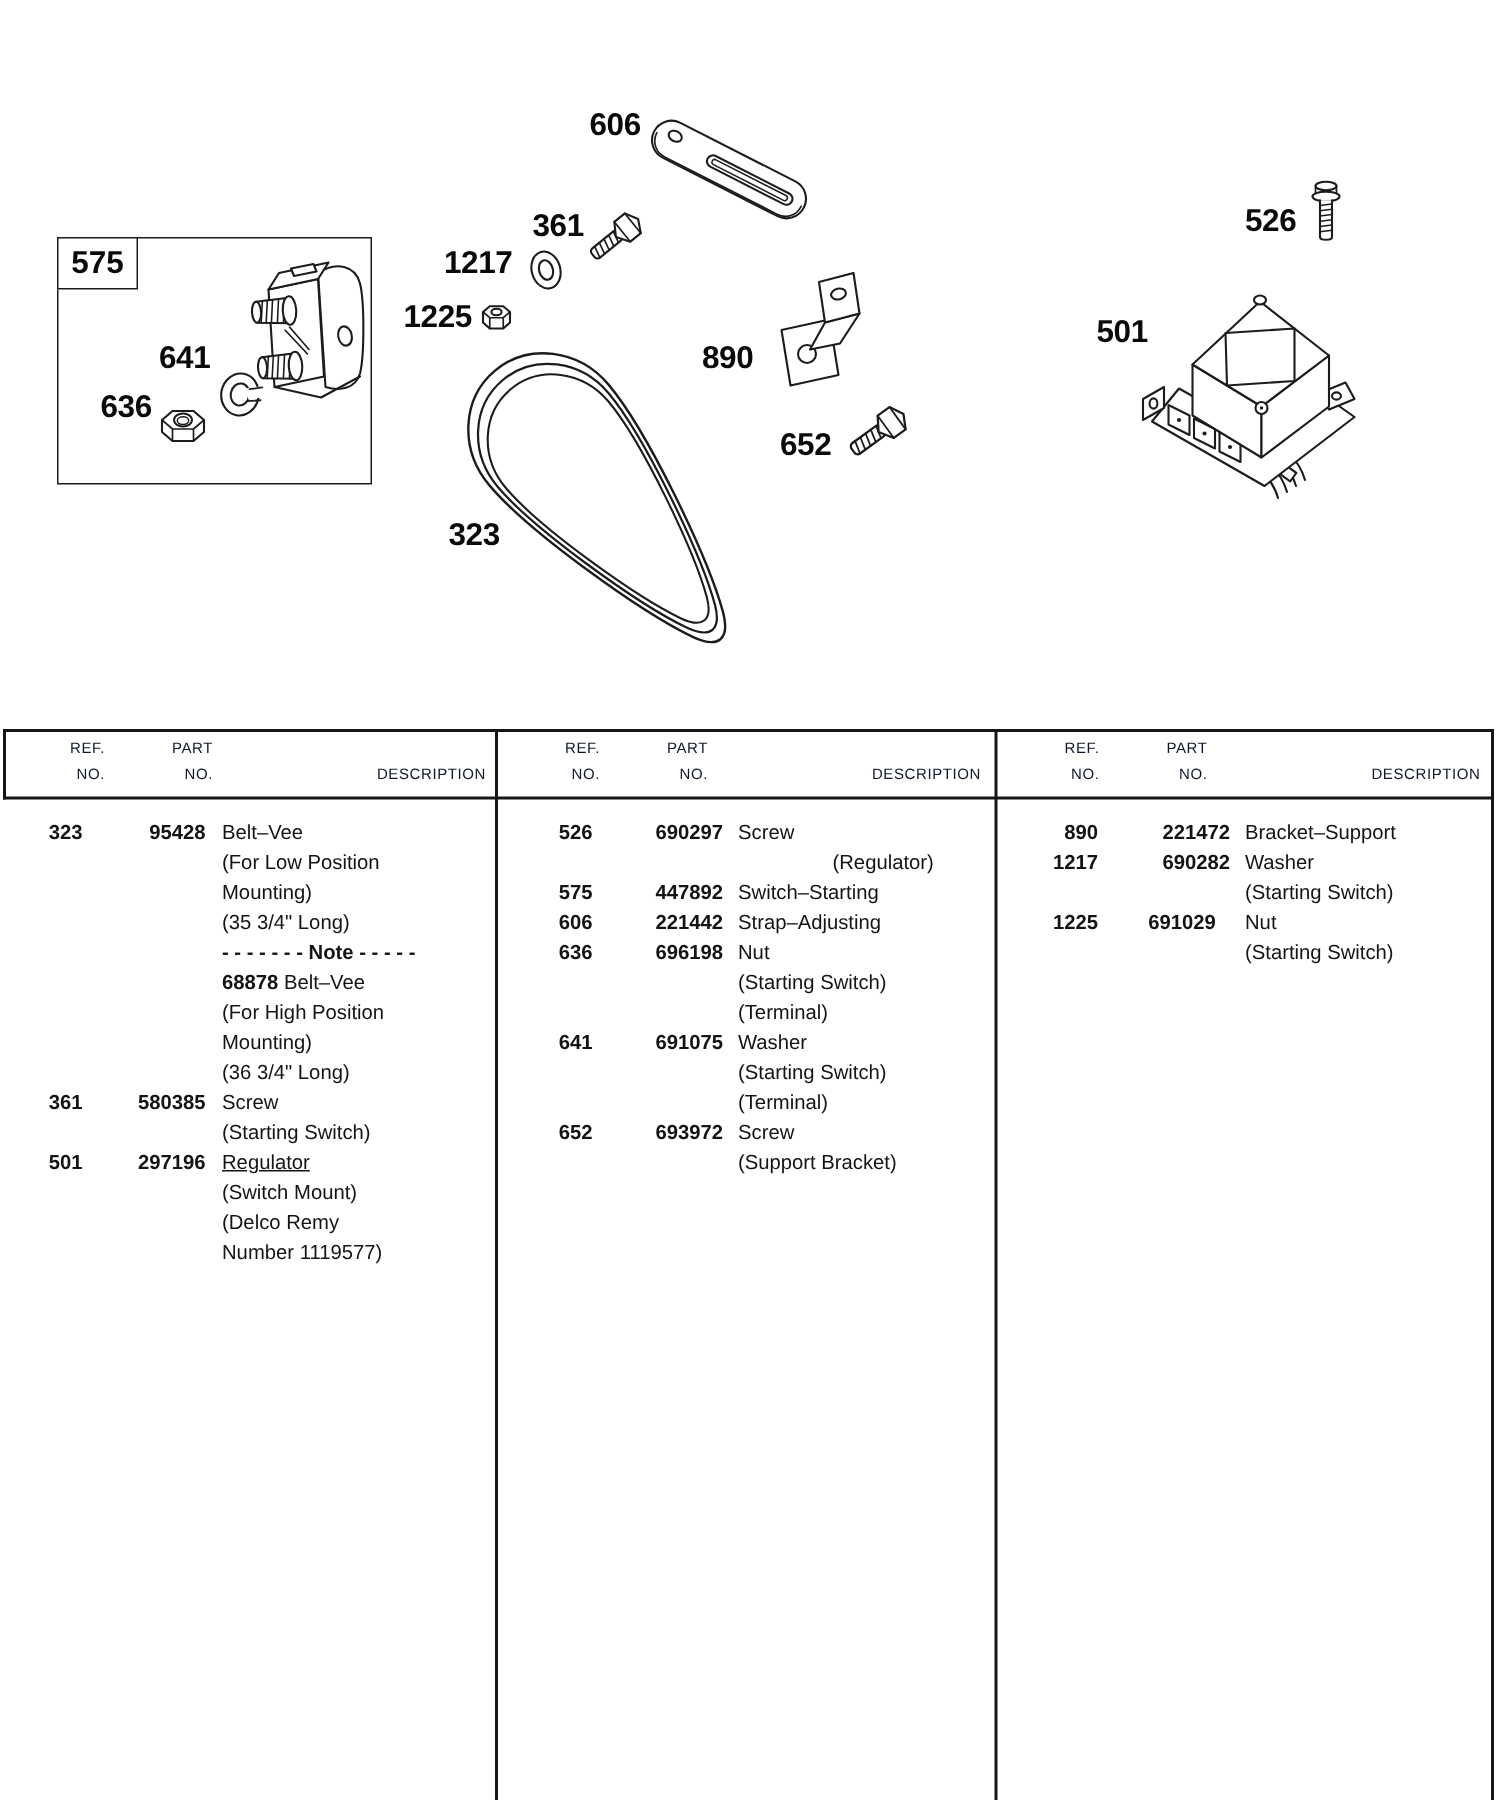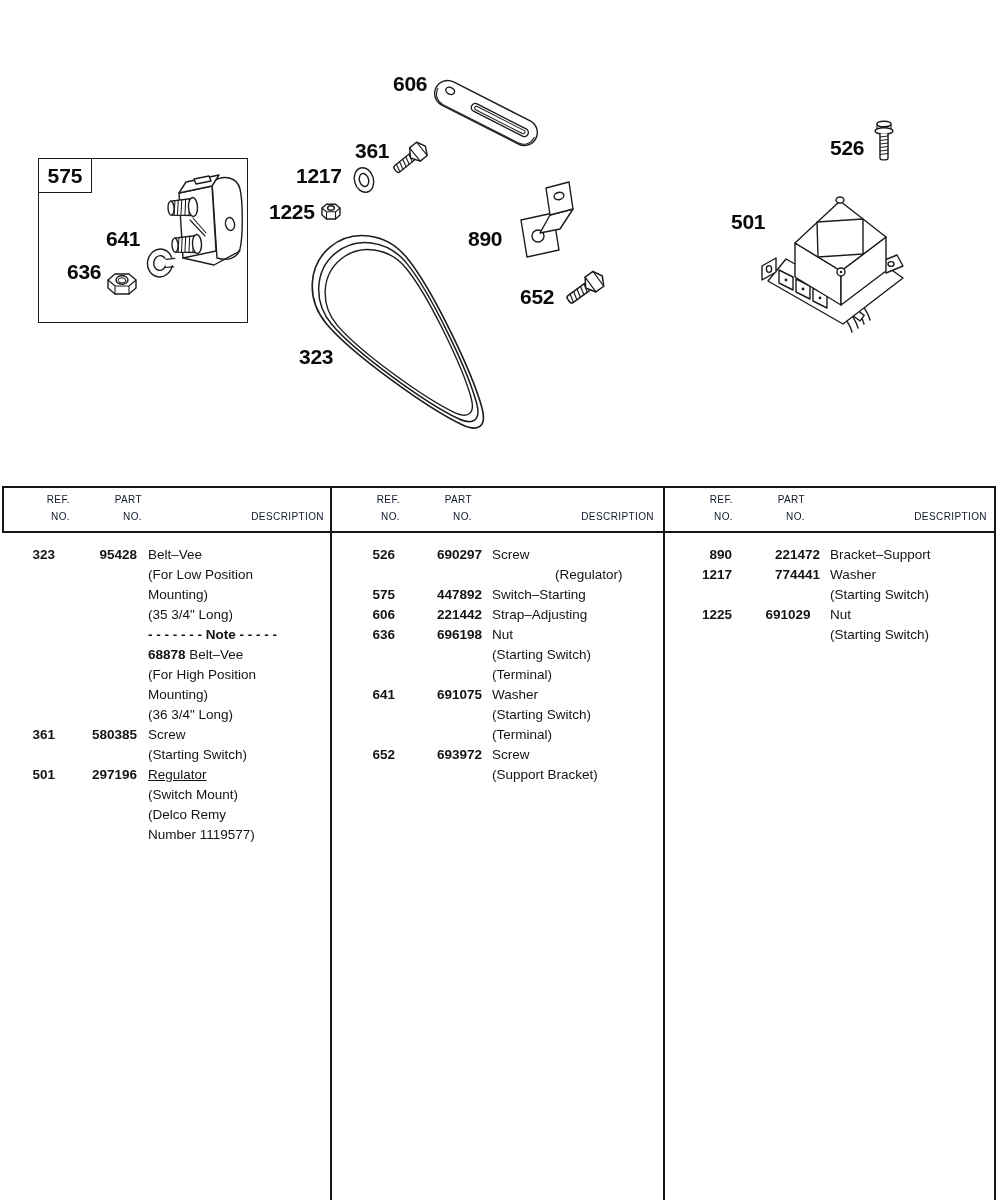--- a/index.html
+++ b/index.html
@@ -251,21 +251,21 @@
         <div class="cell num" style="left: 3px; top: 745px; width: 60px;">652</div>
         <div class="cell num" style="left: 86px; top: 745px; width: 64px;">693972</div>
         <div class="cell" style="left: 160px; top: 745px; width: 178px;">Screw</div>
         <div class="cell" style="left: 160px; top: 765px; width: 178px;">(Support Bracket)</div>
       </div>
       <div class="tcol" style="left: 665px;">
         <div class="cell num" style="left: 7px; top: 545px; width: 60px;">890</div>
         <div class="cell num" style="left: 91px; top: 545px; width: 64px;">221472</div>
         <div class="cell" style="left: 165px; top: 545px; width: 178px;">Bracket–Support</div>
         <div class="cell num" style="left: 7px; top: 565px; width: 60px;">1217</div>
-        <div class="cell num" style="left: 91px; top: 565px; width: 64px;">774441</div>
+        <div class="cell num" style="left: 91px; top: 565px; width: 64px;">690282</div>
         <div class="cell" style="left: 165px; top: 565px; width: 178px;">Washer</div>
         <div class="cell" style="left: 165px; top: 585px; width: 178px;">(Starting Switch)</div>
         <div class="cell num" style="left: 7px; top: 605px; width: 60px;">1225</div>
         <div class="cell num" style="left: 91px; top: 605px; width: 64px; text-align: center;">691029</div>
         <div class="cell" style="left: 165px; top: 605px; width: 178px;">Nut</div>
         <div class="cell" style="left: 165px; top: 625px; width: 178px;">(Starting Switch)</div>
       </div>
     </div>
 </div>
 

